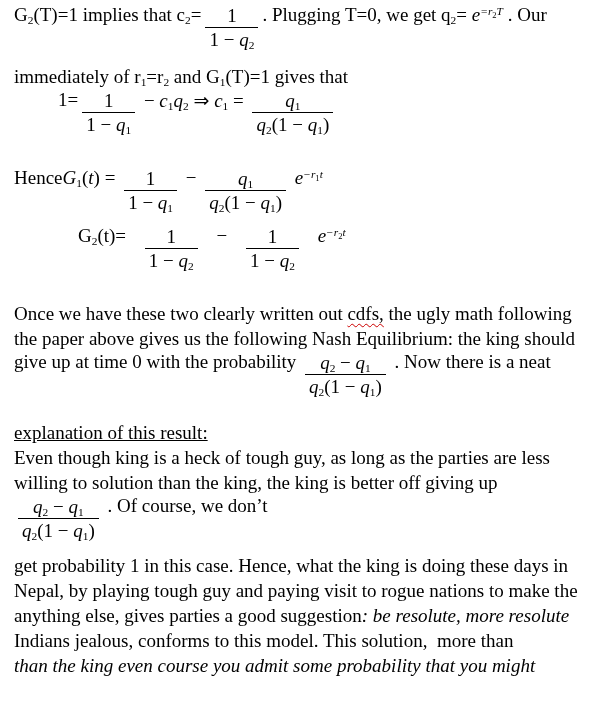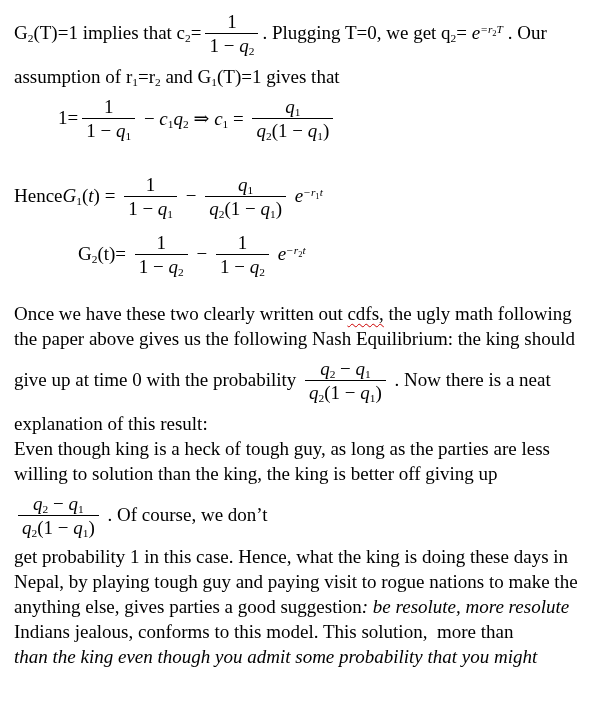--- a/index.html
+++ b/index.html
@@ -5,61 +5,61 @@
   html,body{margin:0;padding:0;}
   body{
     width:616px;height:708px;background:#ffffff;color:#000000;
     font-family:"Liberation Serif","DejaVu Serif",serif;
     font-size:19px;overflow:hidden;
   }
   .page{padding:4px 6px 0 14px;box-sizing:border-box;}
   
   .line{white-space:pre;line-height:25px;height:25px;}
   
-  .fline{display:flex;align-items:center;min-height:58px;white-space:pre;}
+  .fline{display:flex;min-height:58px;white-space:pre;font-family:Liberation Serif, serif;}
   .run{white-space:pre;}
   .frac{display:inline-flex;flex-direction:column;align-items:center;margin:0 4px;}
   .frac .num,.frac .den{line-height:23px;padding:0 4px;white-space:pre;}
   .frac .den{border-top:1.2px solid #000;}
   
   .sg-rm{font-style:normal;}
   .sg-it{font-style:italic;}
   .sg-sub{font-size:0.6em;vertical-align:-0.25em;line-height:0;}
   .sg-sup{font-size:0.6em;vertical-align:0.55em;font-style:italic;line-height:0;}
   .sg-supsub{font-size:0.45em;vertical-align:0.38em;line-height:0;}
   .sg-red{
     text-decoration:underline;text-decoration-style:wavy;
     text-decoration-color:#cc0000;text-decoration-thickness:1px;
     text-underline-offset:3px;
   }
   
   .l2{margin-top:2px;}
   .eq1{margin-left:44px;}
   .eq2{margin-top:20px;}
   .eq2 .lead{}
-  .eq3{margin-left:64px;}
+  .eq3{margin-left:64px;gap:10px;}
   .p2{margin-top:18px;}
-  .p2-l4{margin-top:2px;}
+  .p2-l4{margin-top:11px;text-decoration:underline;}
   .p3{}
 </style>
 </head>
 <body>
 
 <div class="page">
 
   <div class="fline">
     <span class="run"><span class="sg-rm">G</span><span class="sg-sub">2</span><span class="sg-rm">(T)=1 implies that c</span><span class="sg-sub">2</span><span class="sg-rm">=</span></span>
     <span class="frac">
       <span class="num"><span class="sg-rm">1</span></span>
       <span class="den"><span class="sg-rm">1 − </span><span class="sg-it">q</span><span class="sg-sub">2</span></span>
     </span>
     <span class="run"><span class="sg-rm">. Plugging T=0, we get q</span><span class="sg-sub">2</span><span class="sg-rm">= </span><span class="sg-it">e</span><span class="sg-sup">=r</span><span class="sg-supsub">2</span><span class="sg-sup">T</span><span class="sg-rm"> . Our</span></span>
   </div>
 
-  <div class="line l2"><span class="sg-rm">assumption of r</span><span class="sg-sub">1</span><span class="sg-rm">=r</span><span class="sg-sub">2</span><span class="sg-rm"> and G</span><span class="sg-sub">1</span><span class="sg-rm">(T)=1 gives that</span></div>
+  <div class="line l2"><span class="sg-rm">immediately of r</span><span class="sg-sub">1</span><span class="sg-rm">=r</span><span class="sg-sub">2</span><span class="sg-rm"> and G</span><span class="sg-sub">1</span><span class="sg-rm">(T)=1 gives that</span></div>
 
   <div class="fline eq1">
     <span class="run"><span class="sg-rm">1=</span></span>
     <span class="frac">
       <span class="num"><span class="sg-rm">1</span></span>
       <span class="den"><span class="sg-rm">1 − </span><span class="sg-it">q</span><span class="sg-sub">1</span></span>
     </span>
     <span class="run"><span class="sg-rm"> − </span><span class="sg-it">c</span><span class="sg-sub">1</span><span class="sg-it">q</span><span class="sg-sub">2</span><span class="sg-rm"> ⇒ </span><span class="sg-it">c</span><span class="sg-sub">1</span><span class="sg-rm"> = </span></span>
     <span class="frac">
       <span class="num"><span class="sg-it">q</span><span class="sg-sub">1</span></span>
@@ -117,16 +117,16 @@
       <span class="frac">
         <span class="num"><span class="sg-it">q</span><span class="sg-sub">2</span><span class="sg-rm"> − </span><span class="sg-it">q</span><span class="sg-sub">1</span></span>
         <span class="den"><span class="sg-it">q</span><span class="sg-sub">2</span><span class="sg-rm">(1 − </span><span class="sg-it">q</span><span class="sg-sub">1</span><span class="sg-rm">)</span></span>
       </span>
       <span class="run"><span class="sg-rm"> . Of course, we don’t</span></span>
     </div>
     <div class="line"><span class="sg-rm">get probability 1 in this case. Hence, what the king is doing these days in</span></div>
     <div class="line"><span class="sg-rm">Nepal, by playing tough guy and paying visit to rogue nations to make the</span></div>
     <div class="line"><span class="sg-rm">anything else, gives parties a good suggestion</span><span class="sg-it">: be resolute, more resolute</span></div>
     <div class="line"><span class="sg-rm">Indians jealous, conforms to this model. This solution,  more than</span></div>
-    <div class="line"><span class="sg-it">than the king even though you admit some probability that you might</span></div>
+    <div class="line"><span class="sg-it">than the king even course you admit some probability that you might</span></div>
   </div>
 
 </div>
 
 </body></html>

